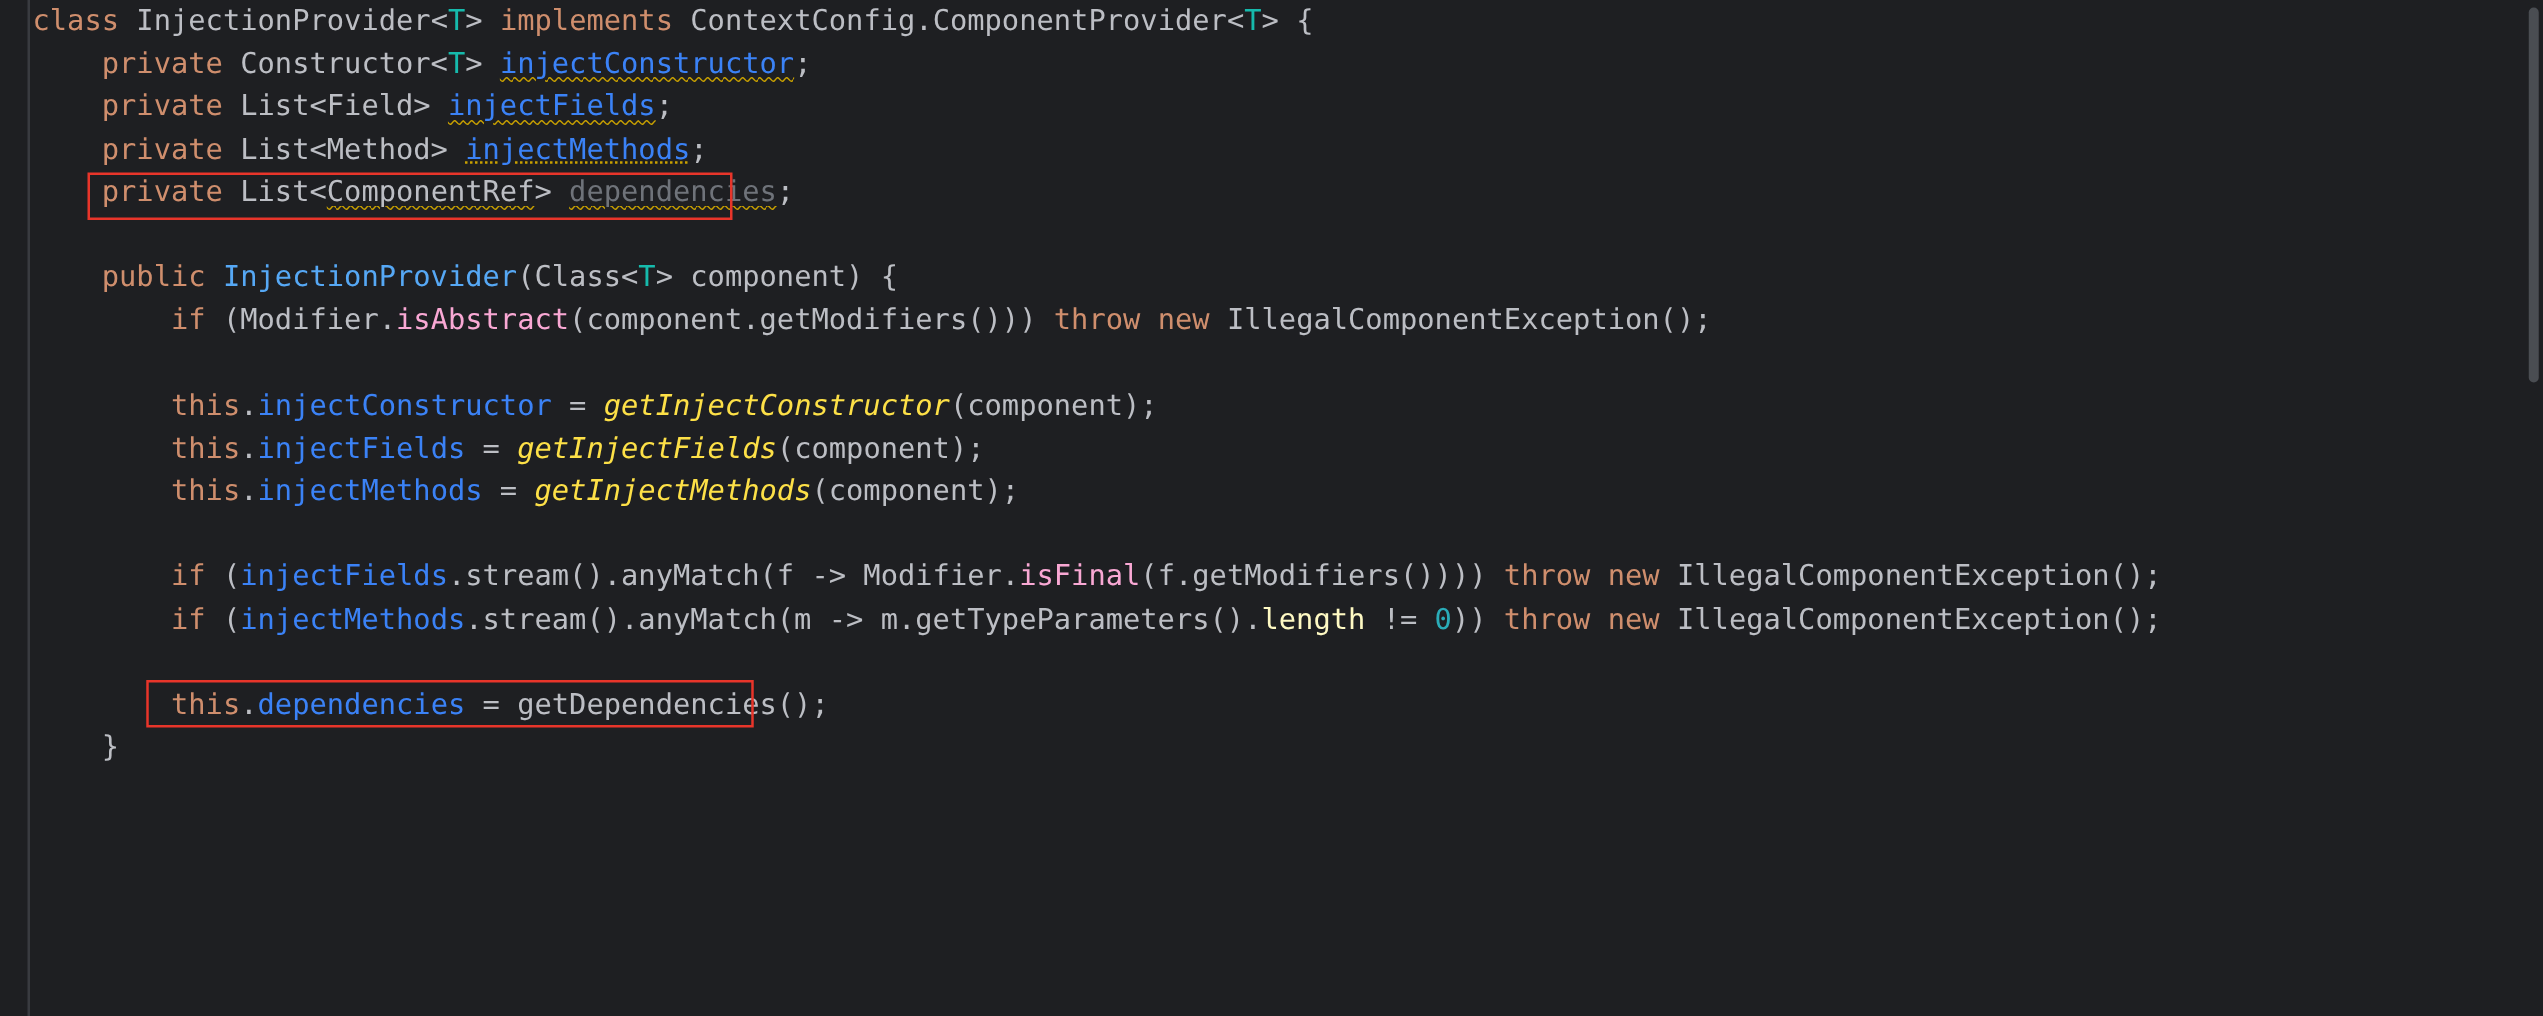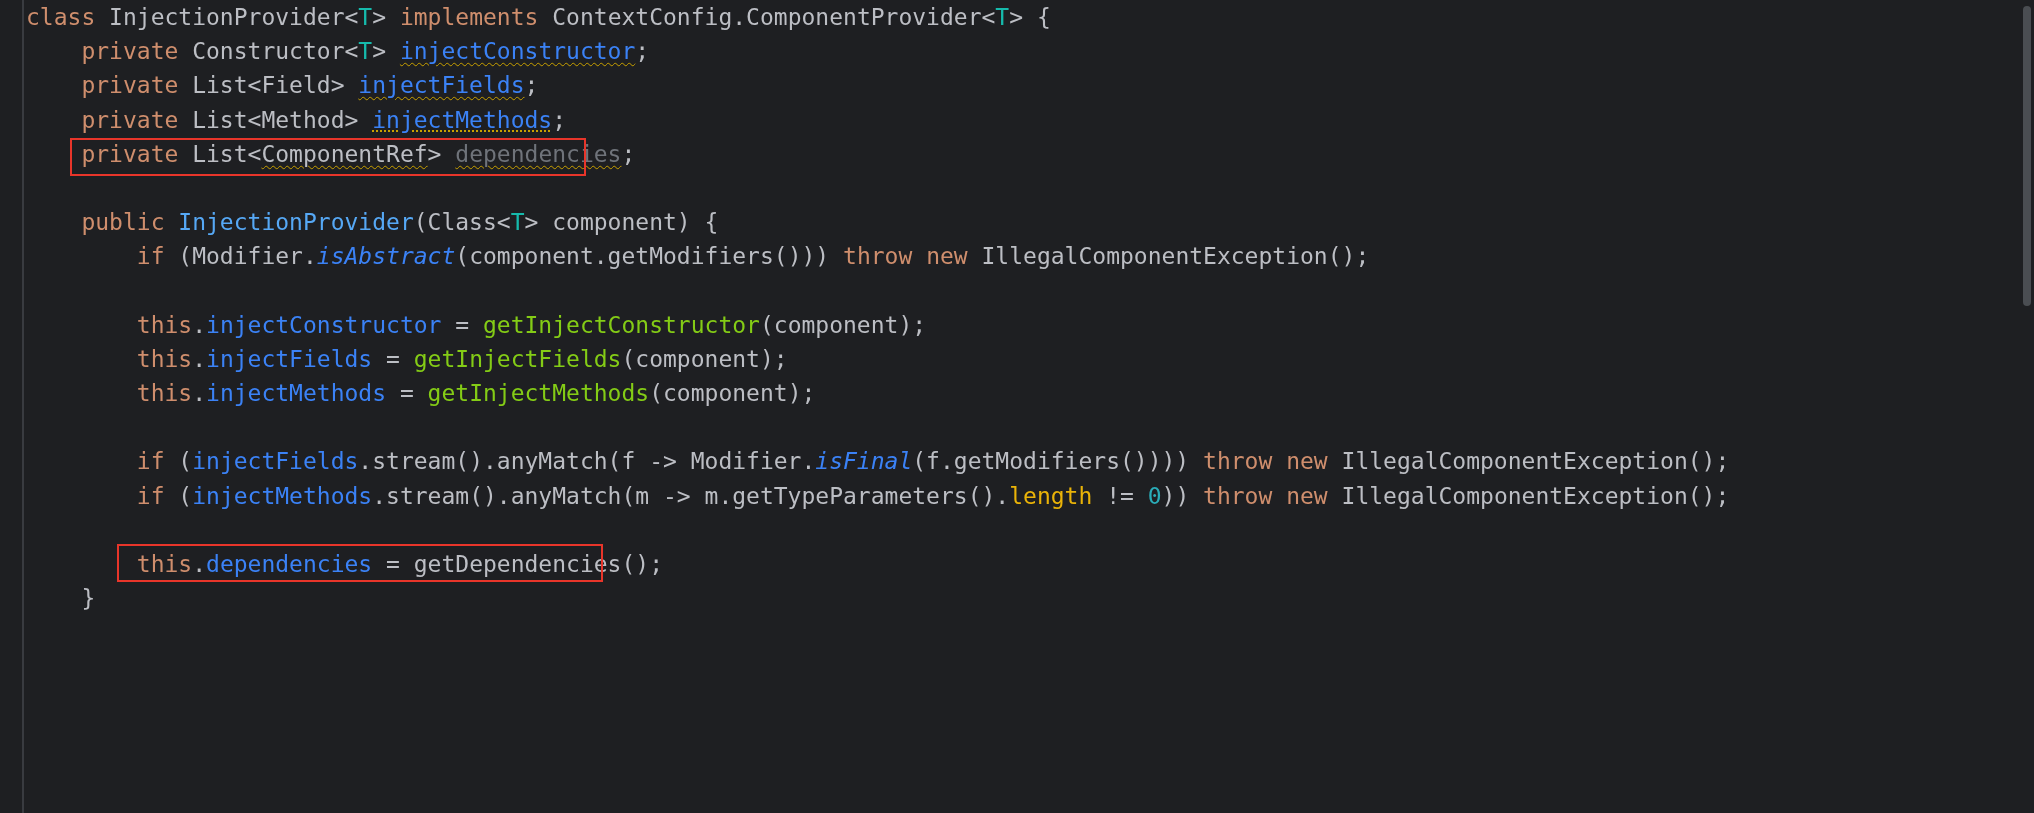--- a/index.html
+++ b/index.html
@@ -69,24 +69,24 @@
     white-space: pre;
   }
 
   
   .kw      { color: #cf8e6d; }              
   .plain   { color: #bcbec4; }
   .tparam  { color: #16baac; }              
   .field   { color: #3b82f6; }              
   .unused  { color: #6f737a; }              
   .ctor    { color: #56a8f5; }              
-  .static  { color: #3b82f6; font-style: italic; }  
-  .method  { color: #84cc16; }  
+  .static  { color: #f9a8d4; }  
+  .method  { color: #fde047; font-style: italic; }  
   .num     { color: #2aacb8; }              
-  .prop    { color: #eab308; }              
+  .prop    { color: #fef9c3; }              
 
   
   .sq-warn {
     text-decoration: underline;
     text-decoration-style: wavy;
     text-decoration-color: #c8a000;
     text-underline-offset: 3px;
     text-decoration-thickness: 1px;
   }
   .sq-info {

